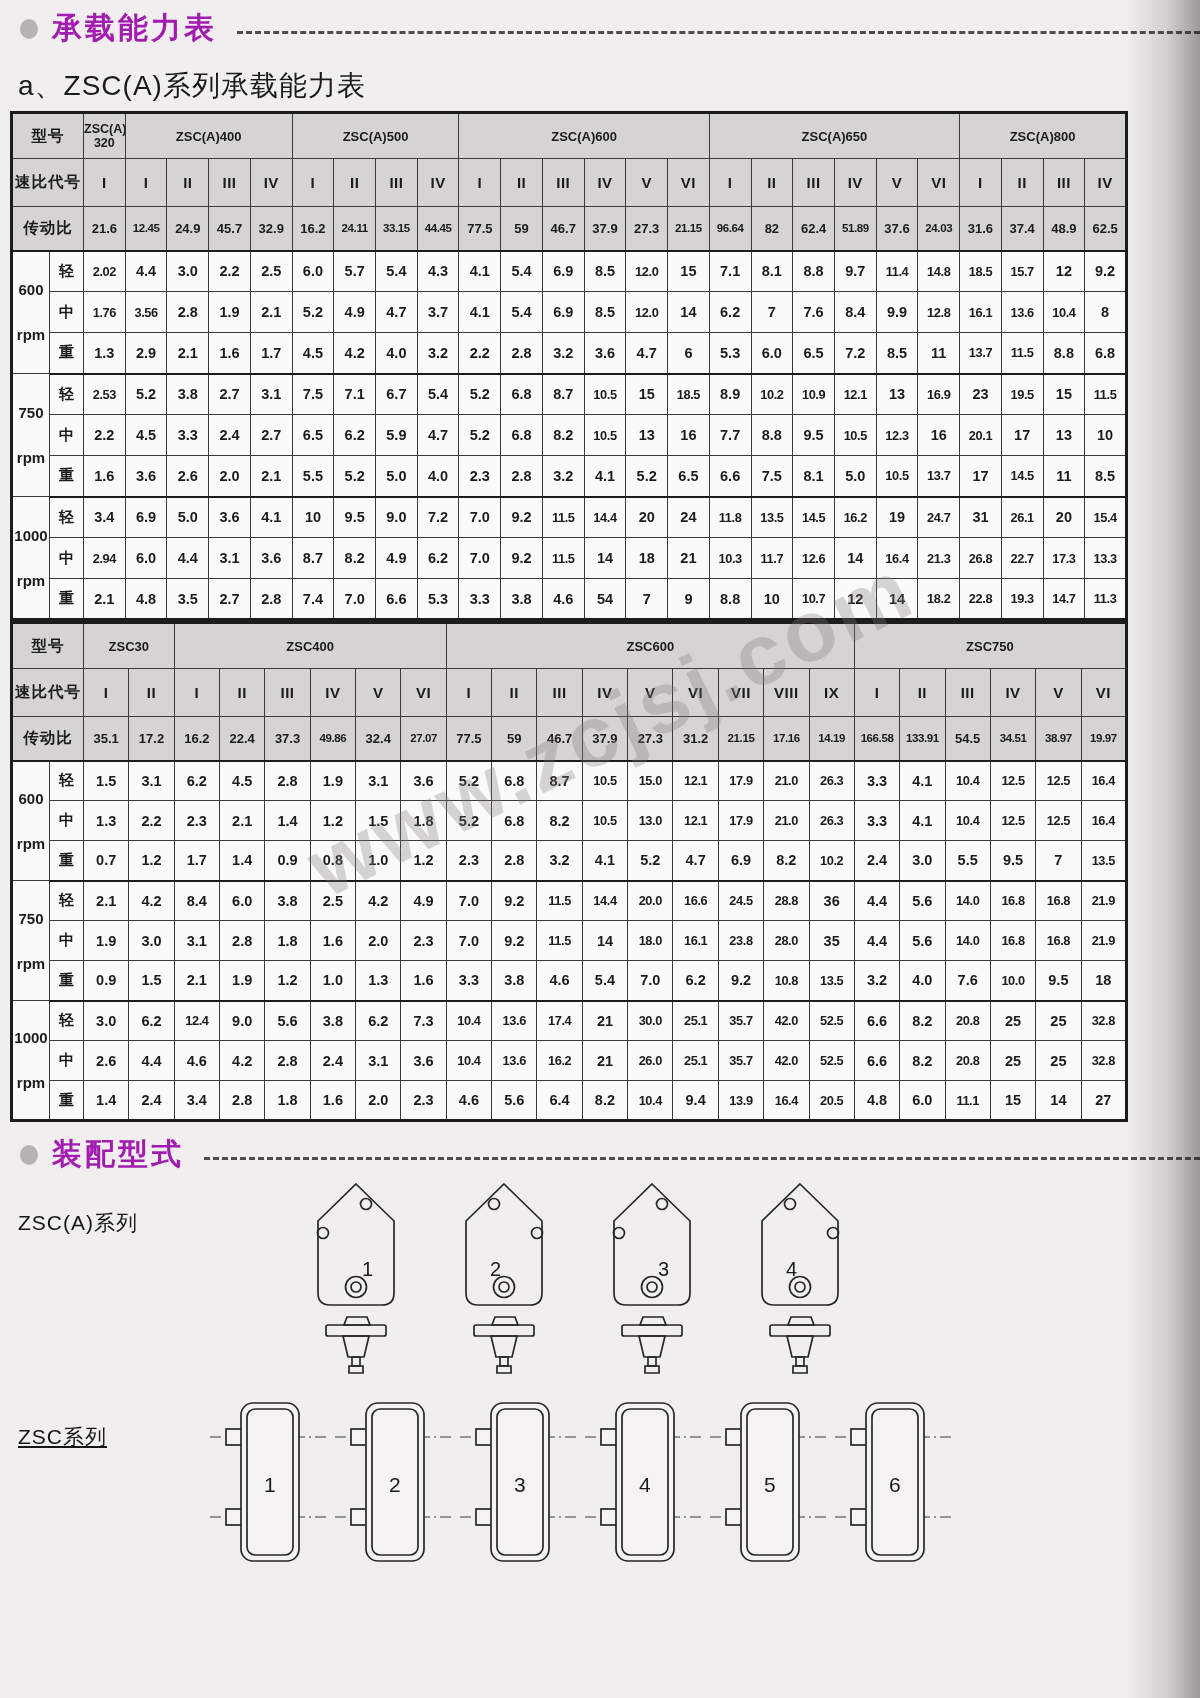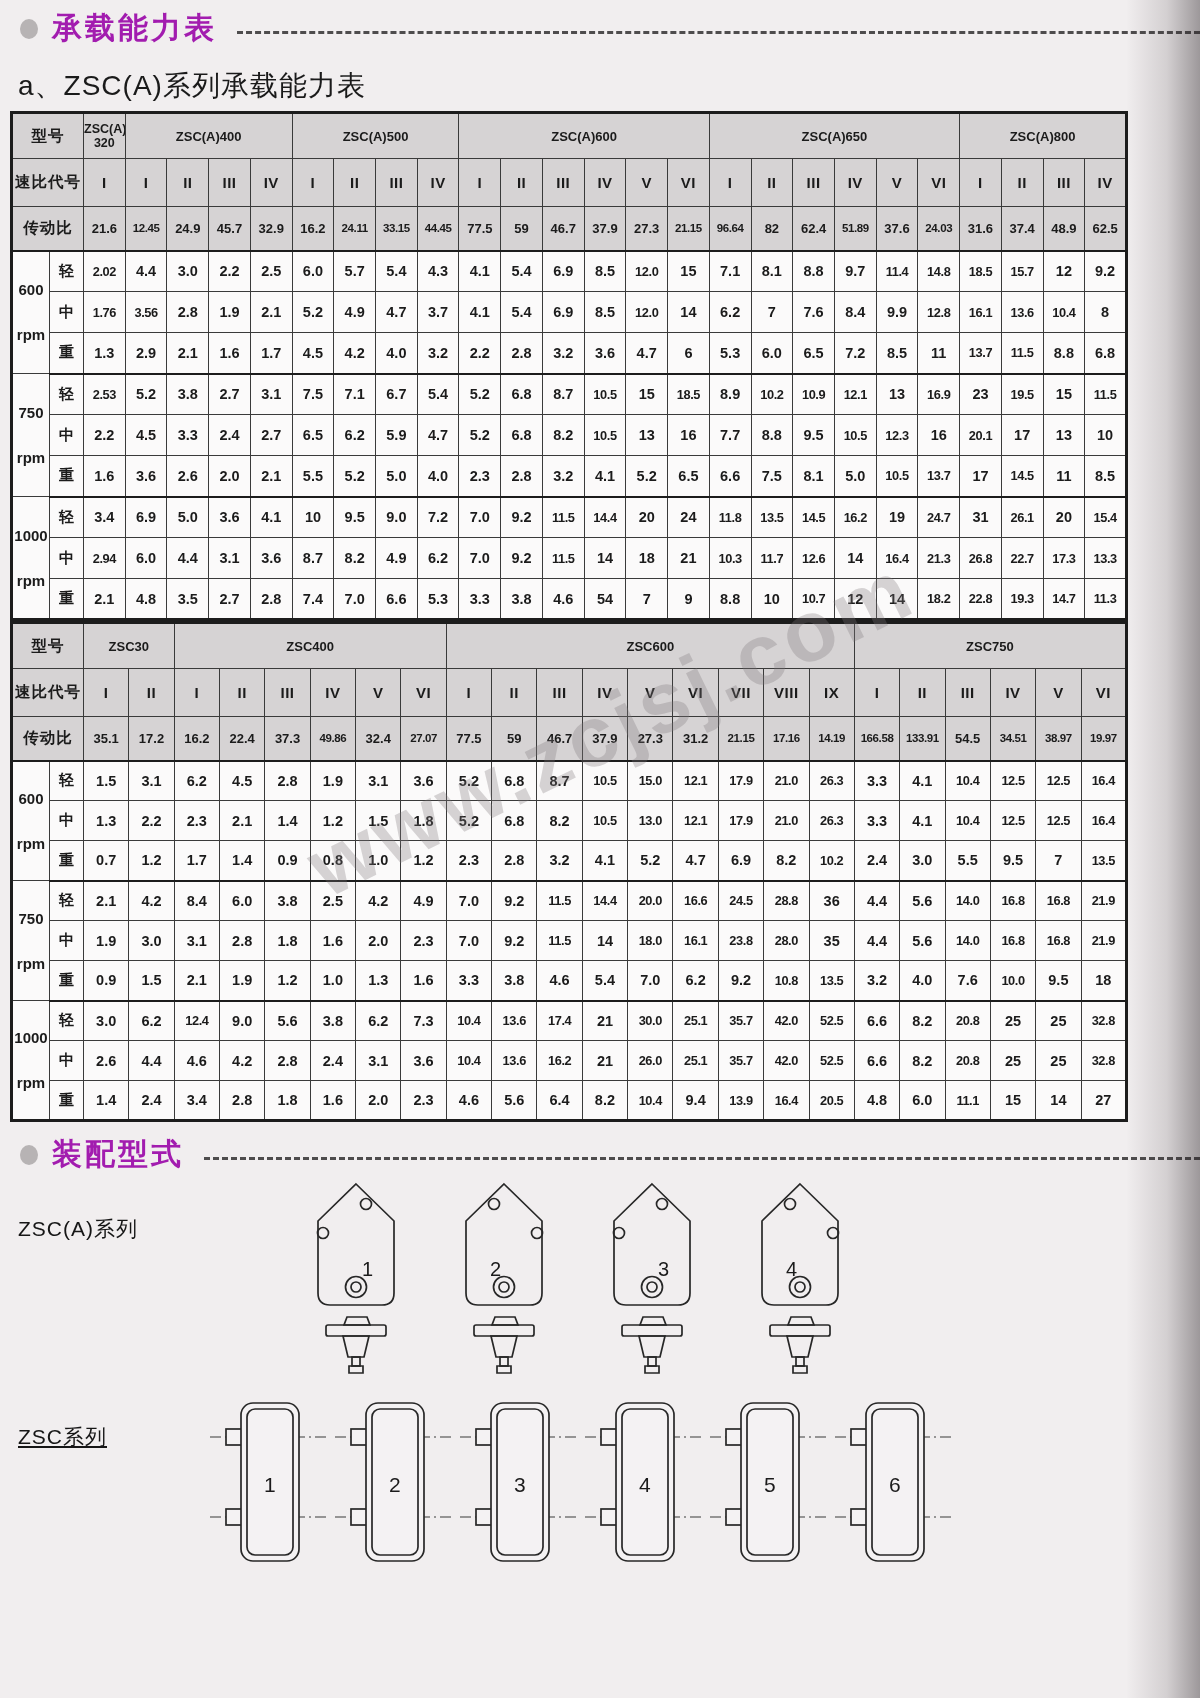--- a/index.html
+++ b/index.html
@@ -37,21 +37,21 @@
 
   
   .watermark { position:absolute; left:292px; top:828px; transform:rotate(-26deg); transform-origin:left top;
     font-size:86px; font-weight:bold; color:rgba(125,120,122,0.30); letter-spacing:4px; z-index:3;
     pointer-events:none; white-space:nowrap; }
 
   
   .assembly-a { position:relative; height:212px; margin-top:4px; }
   .assembly-b { position:relative; height:185px; margin-top:6px; }
   .series-label { position:absolute; left:18px; font-size:21px; color:#161616; letter-spacing:1px; }
-  .assembly-a .series-label { top:36px; }
+  .assembly-a .series-label { top:30px; }
   .assembly-b .series-label { top:26px;text-decoration:underline; }
   .pent-row { display:flex; gap:56px; margin-left:310px; padding-top:2px; }
   .pent-item { display:flex; flex-direction:column; align-items:center; gap:4px; }
   .gbox-row { display:flex; gap:1px; margin-left:208px; }
   .ln { fill:none; stroke:#272727; stroke-width:1.7; }
   .fillp { fill:#f4f2f3; }
   .axis { stroke:#3a3a3a; stroke-width:1.2; stroke-dasharray:11 4 2 4; fill:none; }
   text.num { font-family:"Liberation Sans",sans-serif; font-size:20px; fill:#1b1b1b; stroke:none; }
   text.num-g { font-family:"Liberation Sans",sans-serif; font-size:21px; fill:#1b1b1b; stroke:none; }
 

